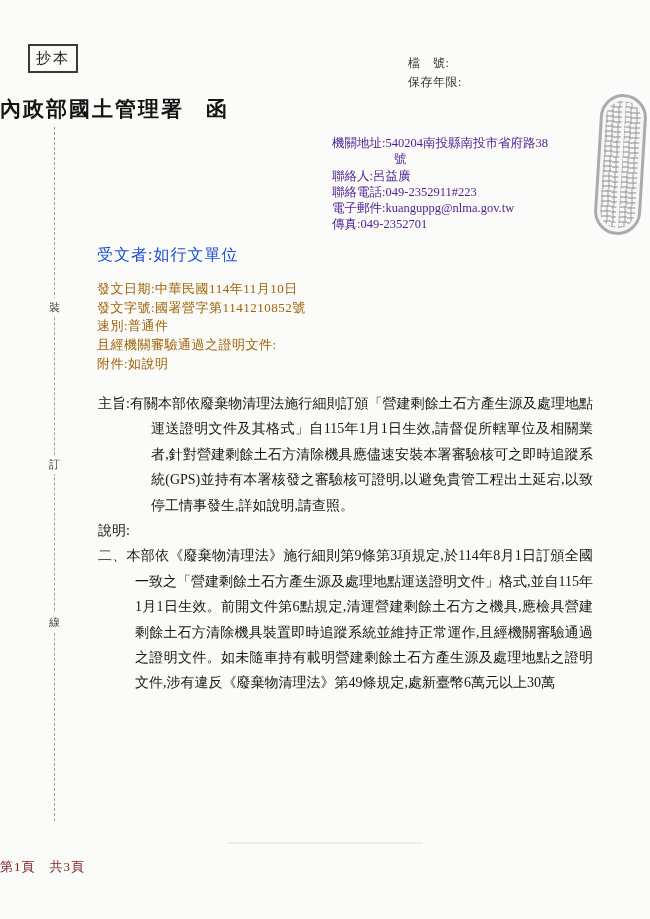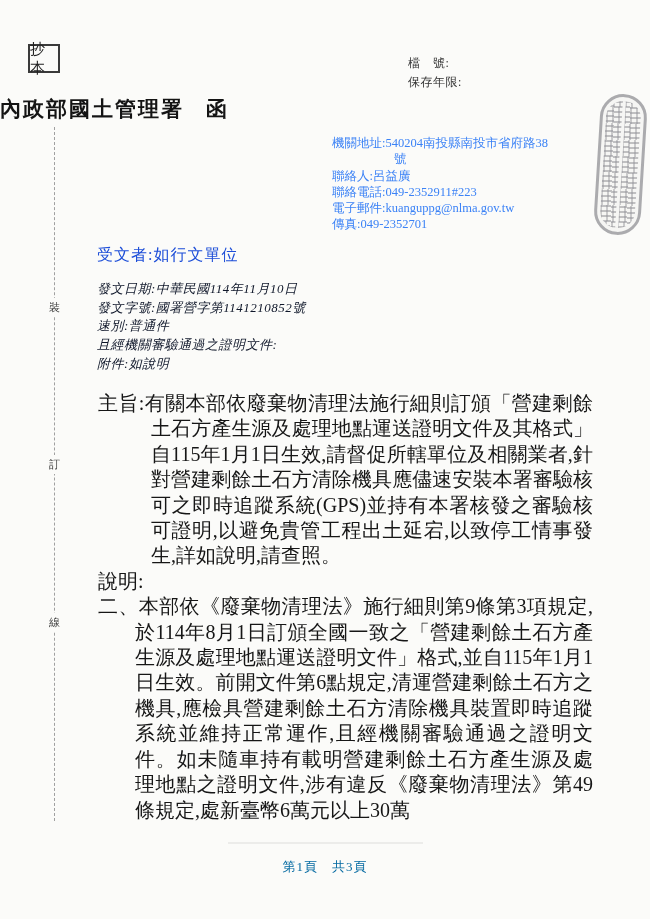--- a/index.html
+++ b/index.html
@@ -4,40 +4,40 @@
 <style>
   html,body{margin:0;padding:0;background:#e8e8e8;}
   .page{
     position:relative;width:650px;height:919px;margin:0 auto;
     background:#fbfbf9;overflow:hidden;
     font-family:"Liberation Serif","DejaVu Serif",serif;
     color:#1e1e1e;
   }
   
   .copy-stamp{
-    position:absolute;left:28px;top:44px;width:32px;height:29px;
+    position:absolute;left:28px;top:44px;width:50px;height:29px;
     border:2px solid #3a3a3a;box-sizing:border-box;
     display:flex;align-items:center;justify-content:center;
     font-size:15px;letter-spacing:2px;color:#222;
   }
   
   .file-block{
     position:absolute;left:408px;top:54px;
     font-size:12px;line-height:19px;letter-spacing:.5px;color:#333;
   }
   
   .title{
     position:absolute;left:0;right:0;top:95px;margin:0;
     text-align:left;font-size:21px;font-weight:600;letter-spacing:2px;color:#141414;
   }
   .title .doc-type{margin-left:22px;}
   
   .contact{
     position:absolute;left:332px;top:135px;
-    font-size:12.5px;line-height:16.3px;color:#3b82f6;
+    font-size:12.5px;line-height:16.3px;color:#4c1d95;
   }
   .contact .c-wrap{padding-left:62px;}
   
   .seal{
     position:absolute;left:597px;top:94px;width:47px;height:141px;
     border:3px solid #a5a5a8;border-radius:24px;box-sizing:border-box;
     transform:rotate(3.5deg);opacity:.92;background:#f6f6f4;
   }
   .seal-texture{
     position:absolute;left:3px;top:4px;right:3px;bottom:4px;border-radius:17px;
@@ -50,46 +50,46 @@
     background:#f6f6f4;
   }
   
   .recipient{
     position:absolute;left:97px;top:245px;
     font-size:16px;letter-spacing:1px;color:#1d4ed8;
   }
   
   .meta{
     position:absolute;left:97px;top:280px;
-    font-size:13px;line-height:18.7px;letter-spacing:.5px;color:#0f172a;font-style:italic;
+    font-size:13px;line-height:18.7px;letter-spacing:.5px;color:#a16207;
   }
   
   .body-block{
     position:absolute;left:98px;top:391px;width:495px;
-    font-size:20px;line-height:25.4px;text-align:justify;color:#161616;
+    font-size:14px;line-height:25.4px;text-align:justify;color:#161616;
   }
   .body-block p{margin:0;}
   .subject{padding-left:53px;text-indent:-53px;}
   .item{margin-left:24px;padding-left:37px;text-indent:-37px;}
   
   .bind-line{
     position:absolute;left:54px;top:127px;height:694px;width:0;
     border-left:1px dashed #a0a0a0;
   }
   .bind-mark{
     position:absolute;left:46px;width:17px;text-align:center;
     font-size:11px;color:#3f3f3f;background:#fbfbf9;padding:2px 0;
   }
   .bind-mark.m0{top:298px;}
   .bind-mark.m1{top:455px;}
   .bind-mark.m2{top:613px;}
   
   .footer{
-    position:absolute;left:0;right:0;top:858px;text-align:center;
-    font-size:13px;letter-spacing:1px;color:#0369a1;
+    position:absolute;left:0;right:0;top:858px;text-align:left;
+    font-size:13px;letter-spacing:1px;color:#7f1d1d;
   }
   
   .smudge{
     position:absolute;left:228px;top:842px;width:195px;height:2px;
     background:#ececea;
   }
 </style>
 </head>
 <body>
 

